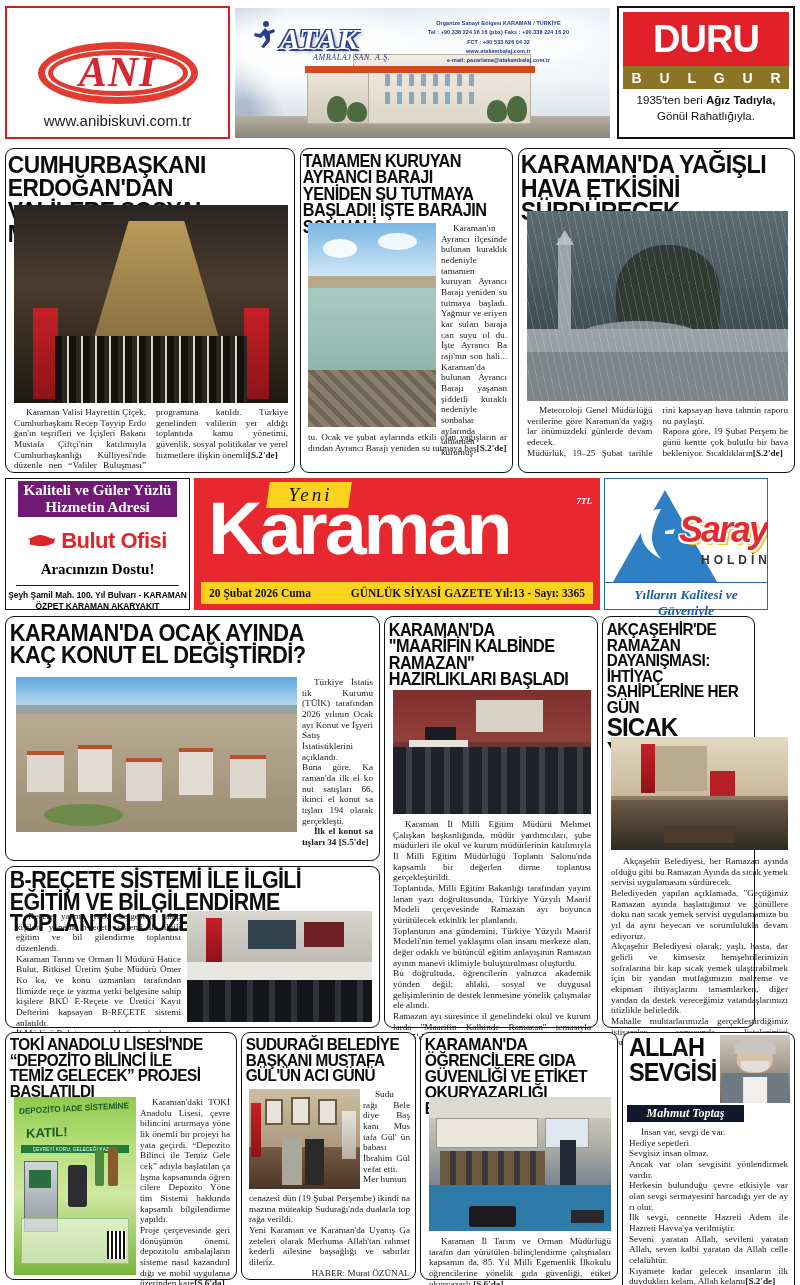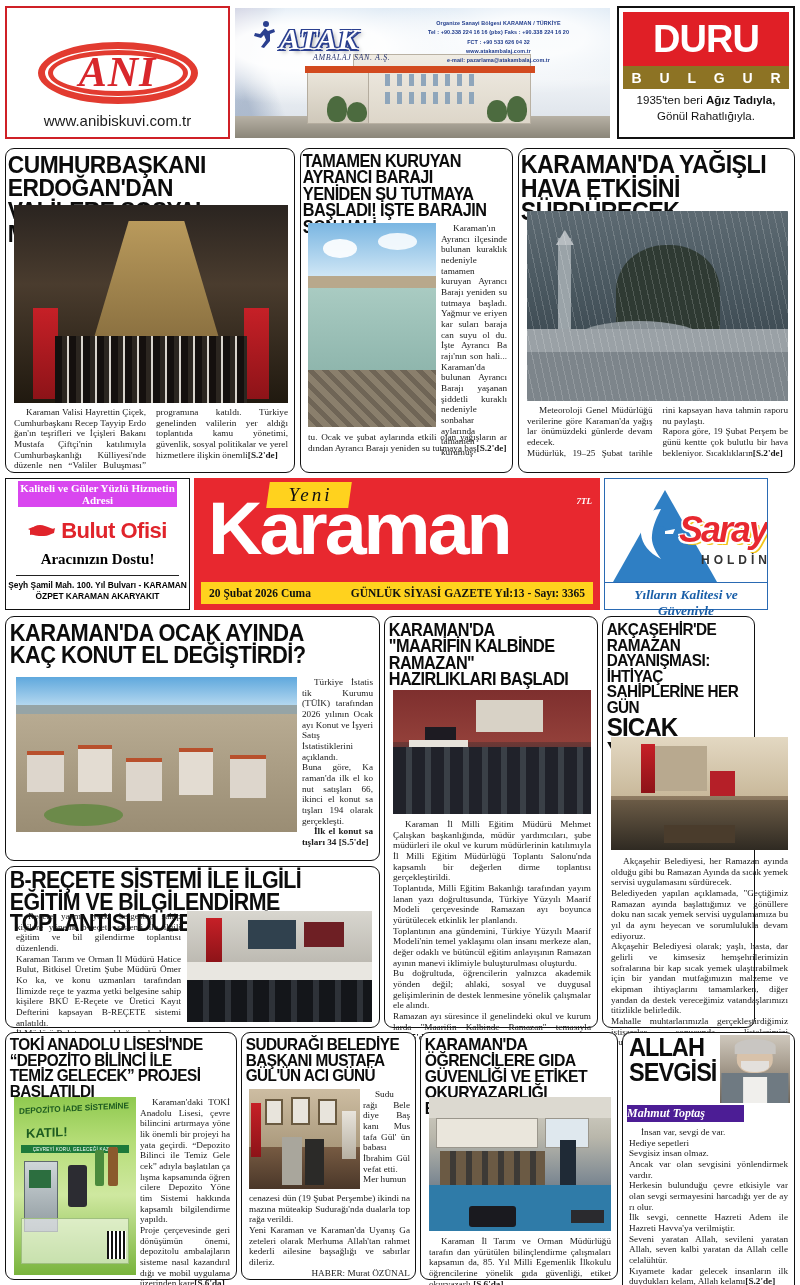--- a/index.html
+++ b/index.html
@@ -139,22 +139,22 @@
   #art-hava .hl{ font-size:25px; padding:4px 2px 0; }
   #art-hava .pic{ position:absolute; left:8px; top:62px; width:261px; height:190px; }
   #art-hava .cols{ position:absolute; left:8px; top:256px; width:261px;
     column-count:2; column-gap:10px; font-size:9.2px; }
 
   
   #ad-ozpet{ left:5px; top:478px; width:185px; height:132px; border:1.5px solid #111; background:#fff; }
   #ad-ozpet .t1{ text-align:center; font-family:"Liberation Sans", sans-serif; font-weight:bold;
     font-size:23px; padding-top:5px; letter-spacing:-0.7px;}
   #ad-ozpet .t1 .r{ color:#d9262c; }
-  #ad-ozpet .t2{ background:#d946ef; color:#fff; text-align:center; margin:2px 12px 0;
-    font-family:"Liberation Serif", serif; font-weight:bold; font-size:11px; padding:1px 0;}
+  #ad-ozpet .t2{ background:#701a75; color:#fff; text-align:center; margin:2px 12px 0;
+    font-family:"Liberation Serif", serif; font-weight:bold; font-size:15px; padding:1px 0;}
   #ad-ozpet .po{ display:flex; align-items:center; justify-content:center; gap:5px; margin-top:11px; }
   #ad-ozpet .po-logo{ width:28px; height:18px; position:relative; }
   #ad-ozpet .po-txt{ font-family:"Liberation Sans", sans-serif; font-weight:bold; font-size:22px; color:#e0242b; letter-spacing:-0.5px;}
   #ad-ozpet .t3{ text-align:center; font-family:"Liberation Serif", serif; font-weight:bold; font-size:15px; margin-top:7px;}
   #ad-ozpet hr{ border:0; border-top:1px solid #222; margin:7px 10px 4px;}
   #ad-ozpet .t4{ text-align:center; font-family:"Liberation Sans", sans-serif; font-weight:bold; font-size:8.4px; line-height:1.35;}
 
   #masthead{ left:194px; top:478px; width:406px; height:132px; background:#e8282f; position:absolute; }
   #masthead .yeni{
     position:absolute; left:74px; top:4px; width:82px; height:26px;
@@ -249,21 +249,21 @@
 
   #col-allah{ left:622px; top:1032px; width:173px; height:288px; }
   #col-allah .head{ position:relative; height:72px; overflow:hidden; }
   #col-allah .htitle{
     position:absolute; left:6px; top:2px;
     font-family:"Liberation Sans", sans-serif; font-weight:bold; font-size:25px;
     line-height:0.98; letter-spacing:-1px; color:#0c0c0c; transform:scaleX(0.94); transform-origin:left top;
   }
   #col-allah .hphoto{ position:absolute; right:4px; top:2px; width:70px; height:68px; }
   #col-allah .byline{
-    background:#4c1d95; color:#fff; margin:0 50px 0 4px; 
+    background:#0f172a; color:#fff; margin:0 50px 0 4px; text-align:center;
     font-family:"Liberation Serif", serif; font-weight:bold; font-style:italic; font-size:12px;
     padding:1px 0;
   }
   #col-allah .txt{ margin:5px 6px 0; font-size:9.2px; }
 
   
   .tx-crowd{ background:linear-gradient(180deg,#2a2420 0%,#4a3c2e 40%,#20190f 100%); }
   .tx-lake{ background:linear-gradient(180deg,#8fc4e8 0%,#cfe6f2 28%,#9ec7b9 45%,#a7cbc0 70%,#8d7f6e 88%,#6d6154 100%); }
   .tx-rain{ background:linear-gradient(180deg,#5d6a72 0%,#4c5a62 35%,#3d4a52 70%,#54606a 100%); }
   .tx-city{ background:linear-gradient(180deg,#8fc2e6 0%,#bedcef 22%,#b9ac92 34%,#a89b82 60%,#8e836d 100%); }

